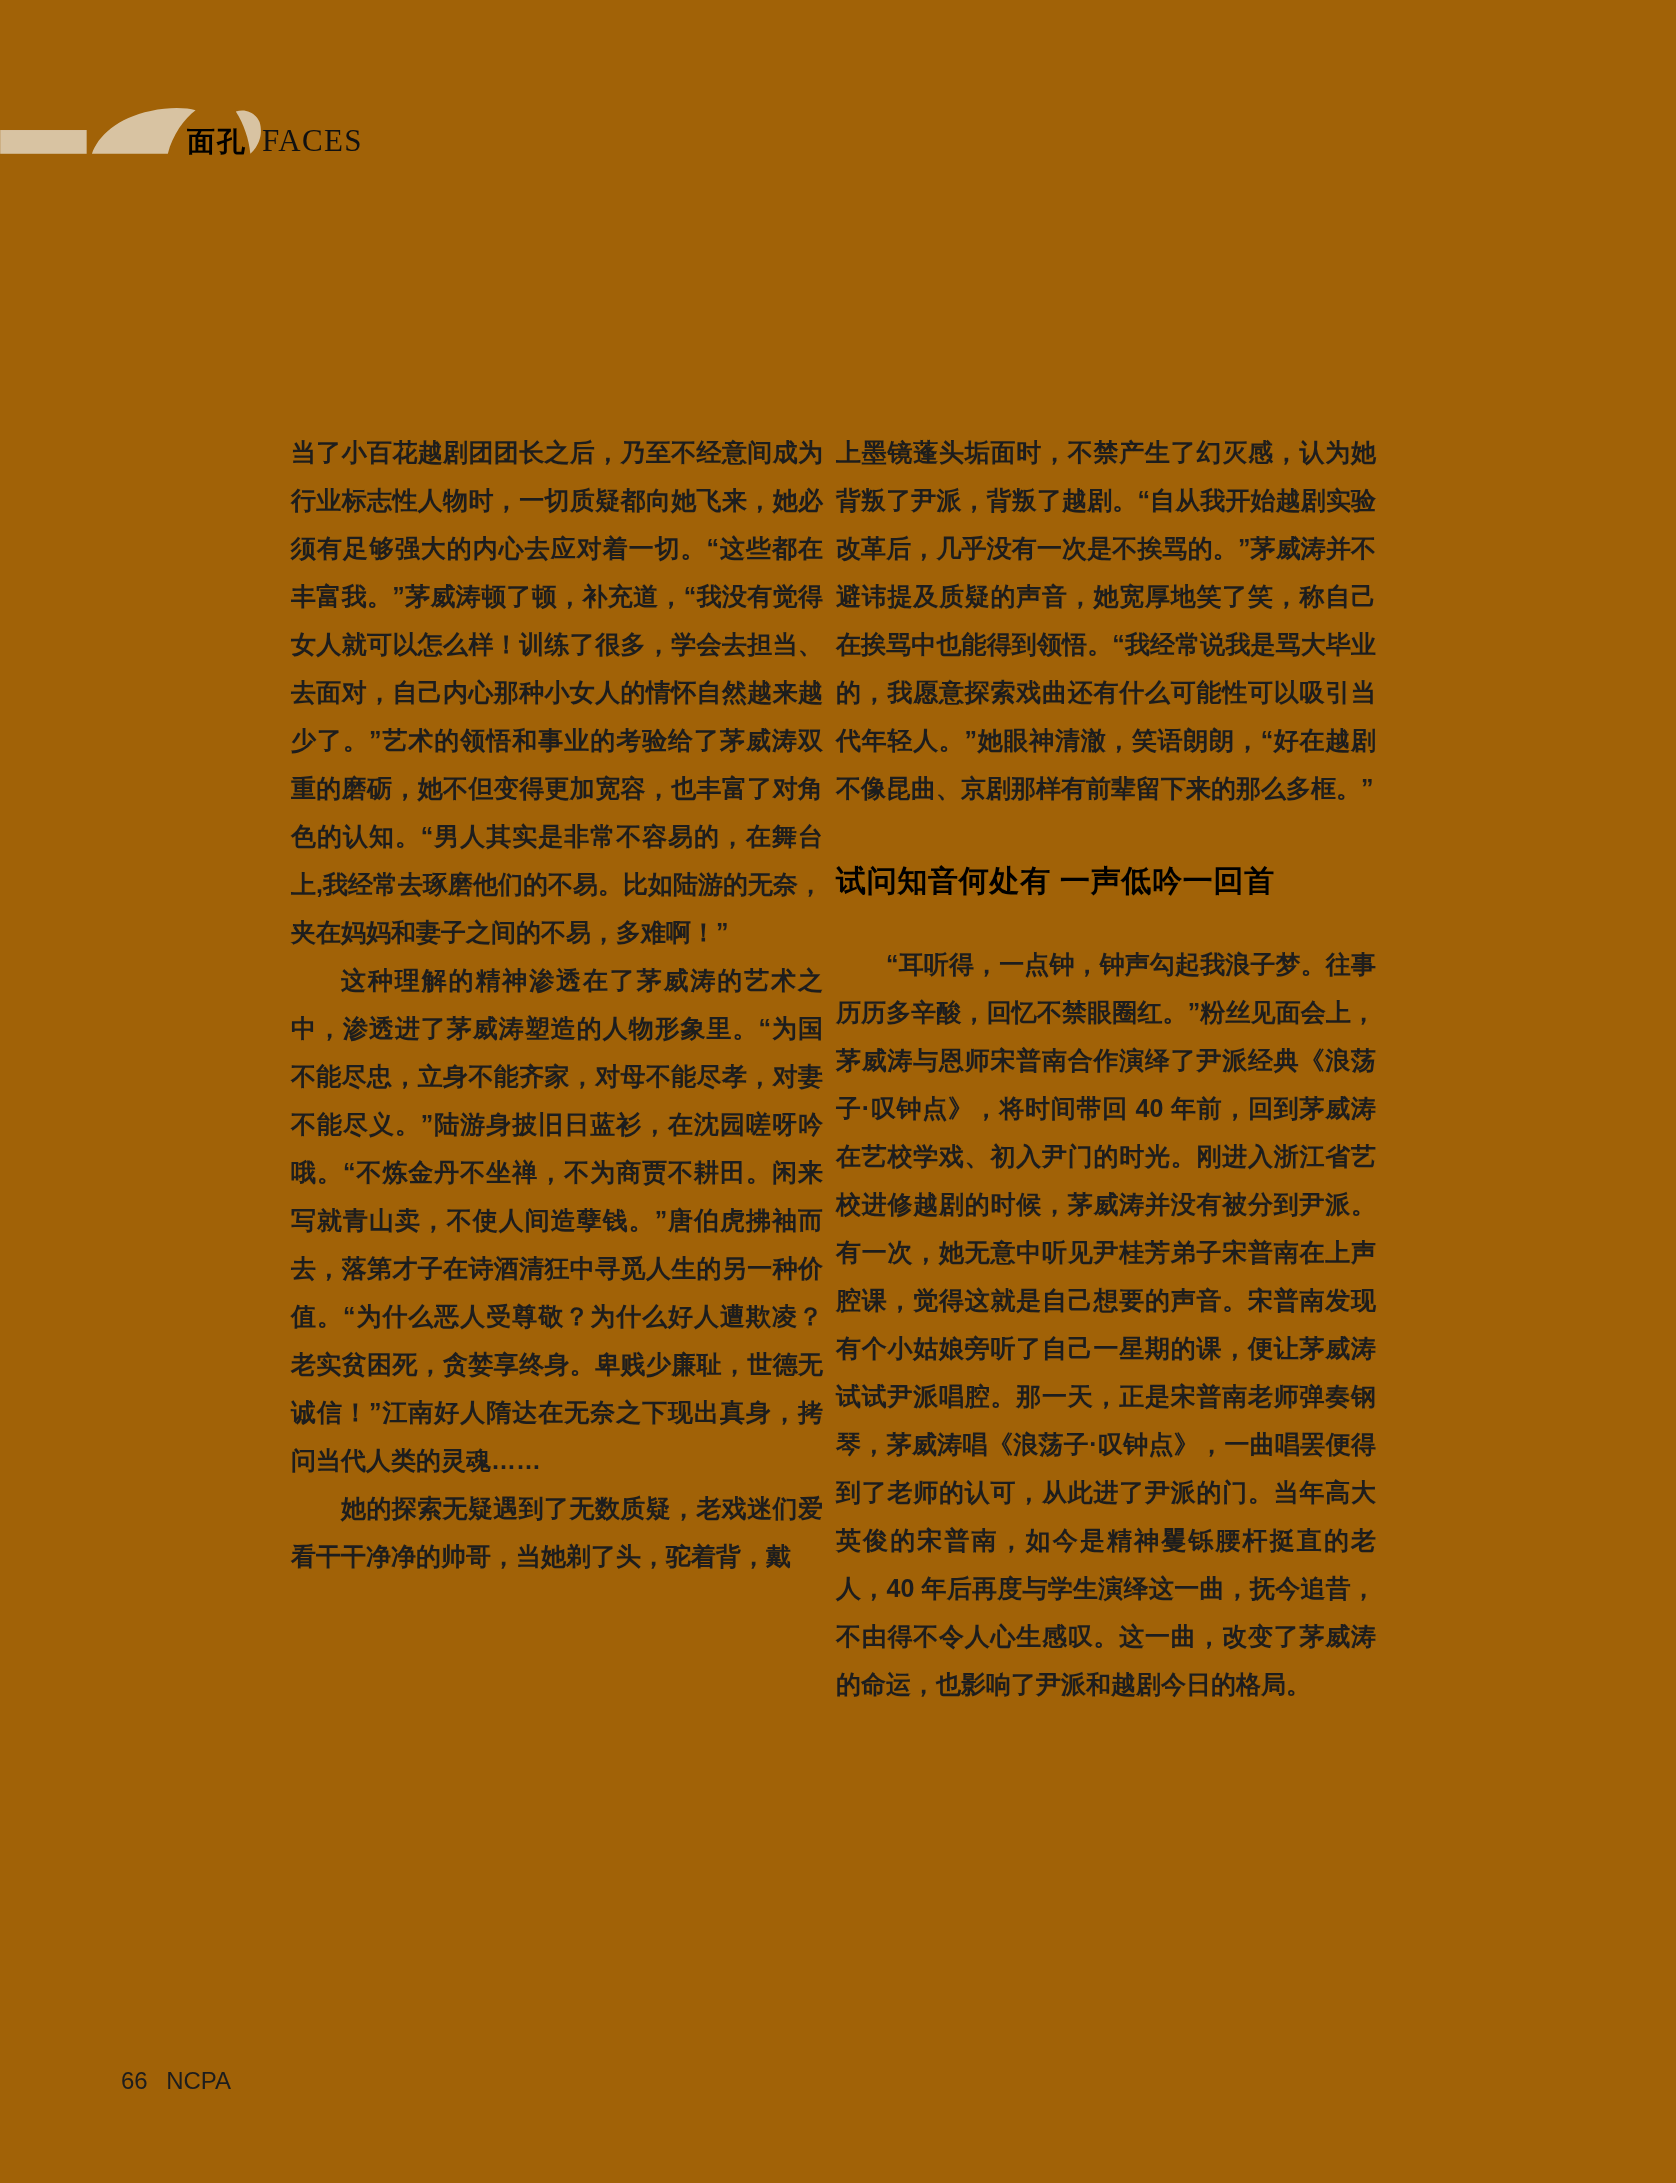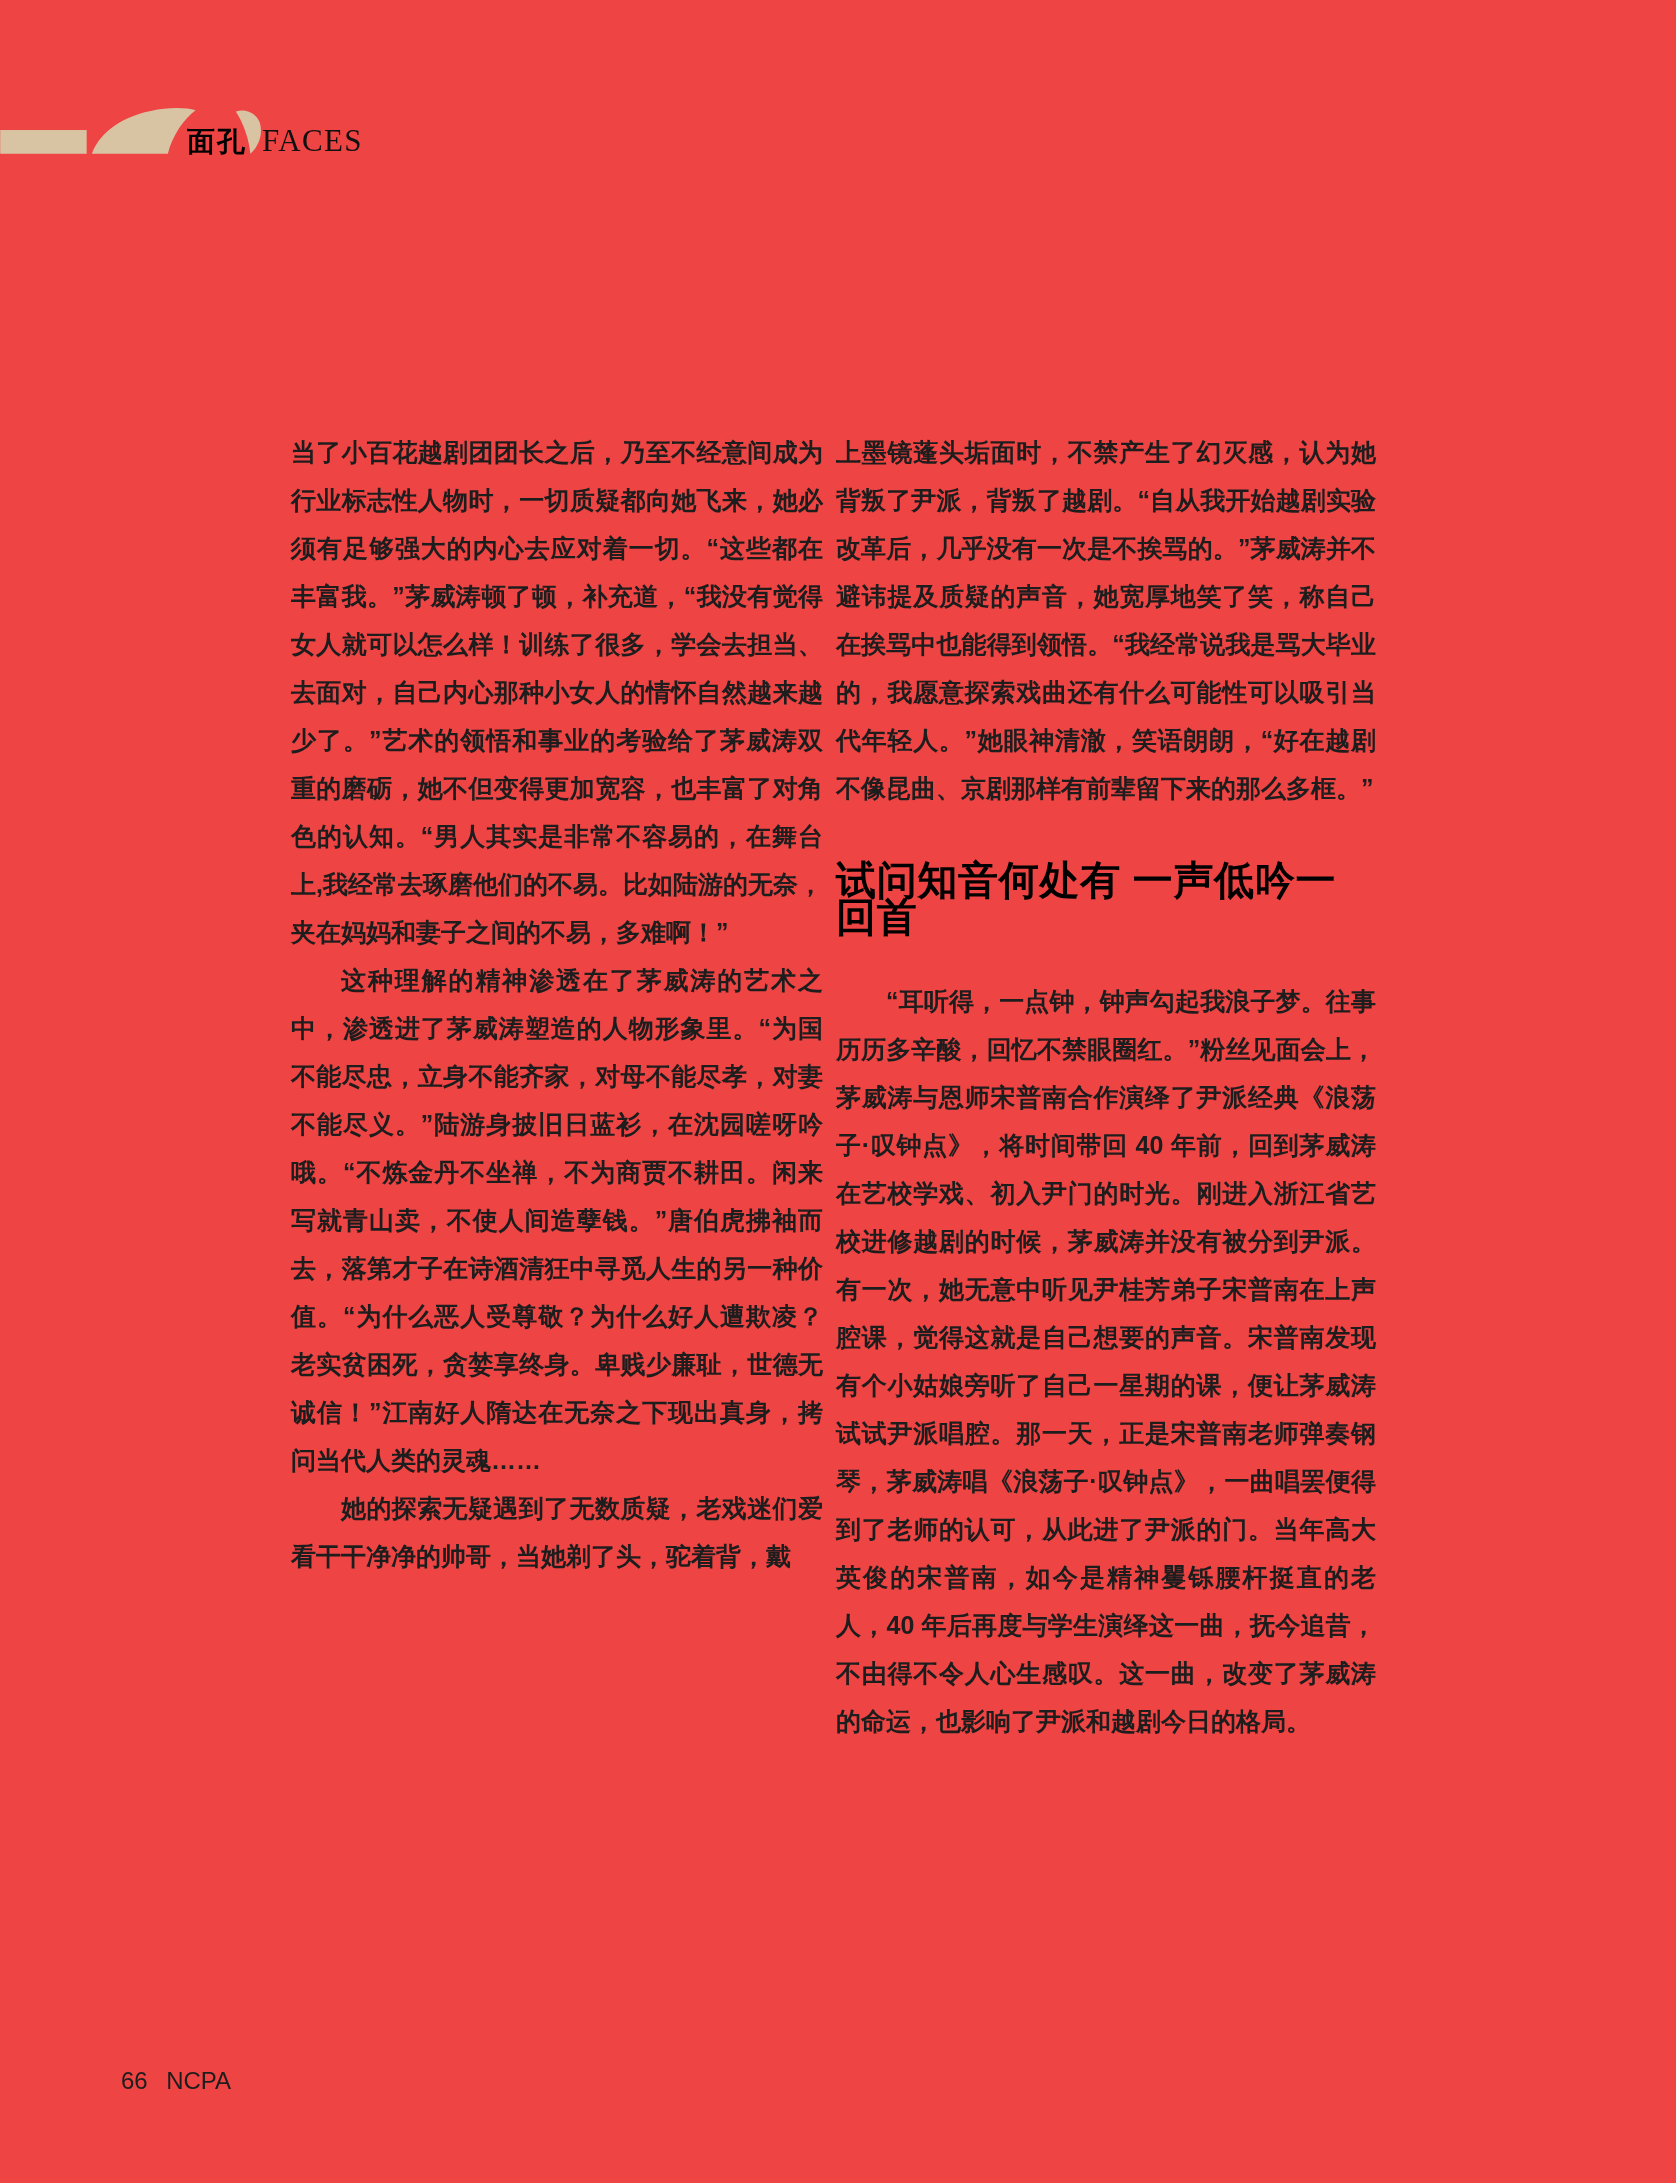--- a/index.html
+++ b/index.html
@@ -1,20 +1,20 @@
 <!DOCTYPE html>
 <html style="font-size:10.6px"><head>
 <meta charset="utf-8">
 <style>
   html,body{margin:0;padding:0;background:#ffffff;}
   .page{
     position:relative;
     width:1676px;
     height:2183px;
-    background:#ef4444;
+    background:#a16207;
     font-family:"Liberation Sans", sans-serif;
     overflow:hidden;
   }
   
   .header-art{position:absolute;left:0;top:99px;width:370px;height:66px;}
   .cn-title{
     position:absolute;left:187px;top:127px;
     font-size:28px;font-weight:800;color:#000;
     letter-spacing:2px;line-height:29px;
     font-family:"Liberation Sans", sans-serif;
@@ -31,21 +31,21 @@
     font-size:25px;line-height:48px;color:#1d1d1d;
     text-align:justify;
     font-family:"Liberation Sans", sans-serif;
   }
   .col p{margin:0;padding:0;font-weight:bold;}
   .col p.indent{text-indent:2em;}
   .col-left{left:291px;width:532px;}
   .col-right{left:836px;width:540px;}
   .section-heading{
     margin:50px 0 41px 0;
-    font-size:40px;line-height:37px;
+    font-size:30px;line-height:37px;
     font-weight:800;color:#000;
     letter-spacing:0.7px;
     text-align:left;
   }
   
   .footer{
     position:absolute;left:121px;top:2066px;
     font-size:24px;color:#1d1d1d;line-height:30px;
     font-family:"Liberation Sans", sans-serif;
   }

